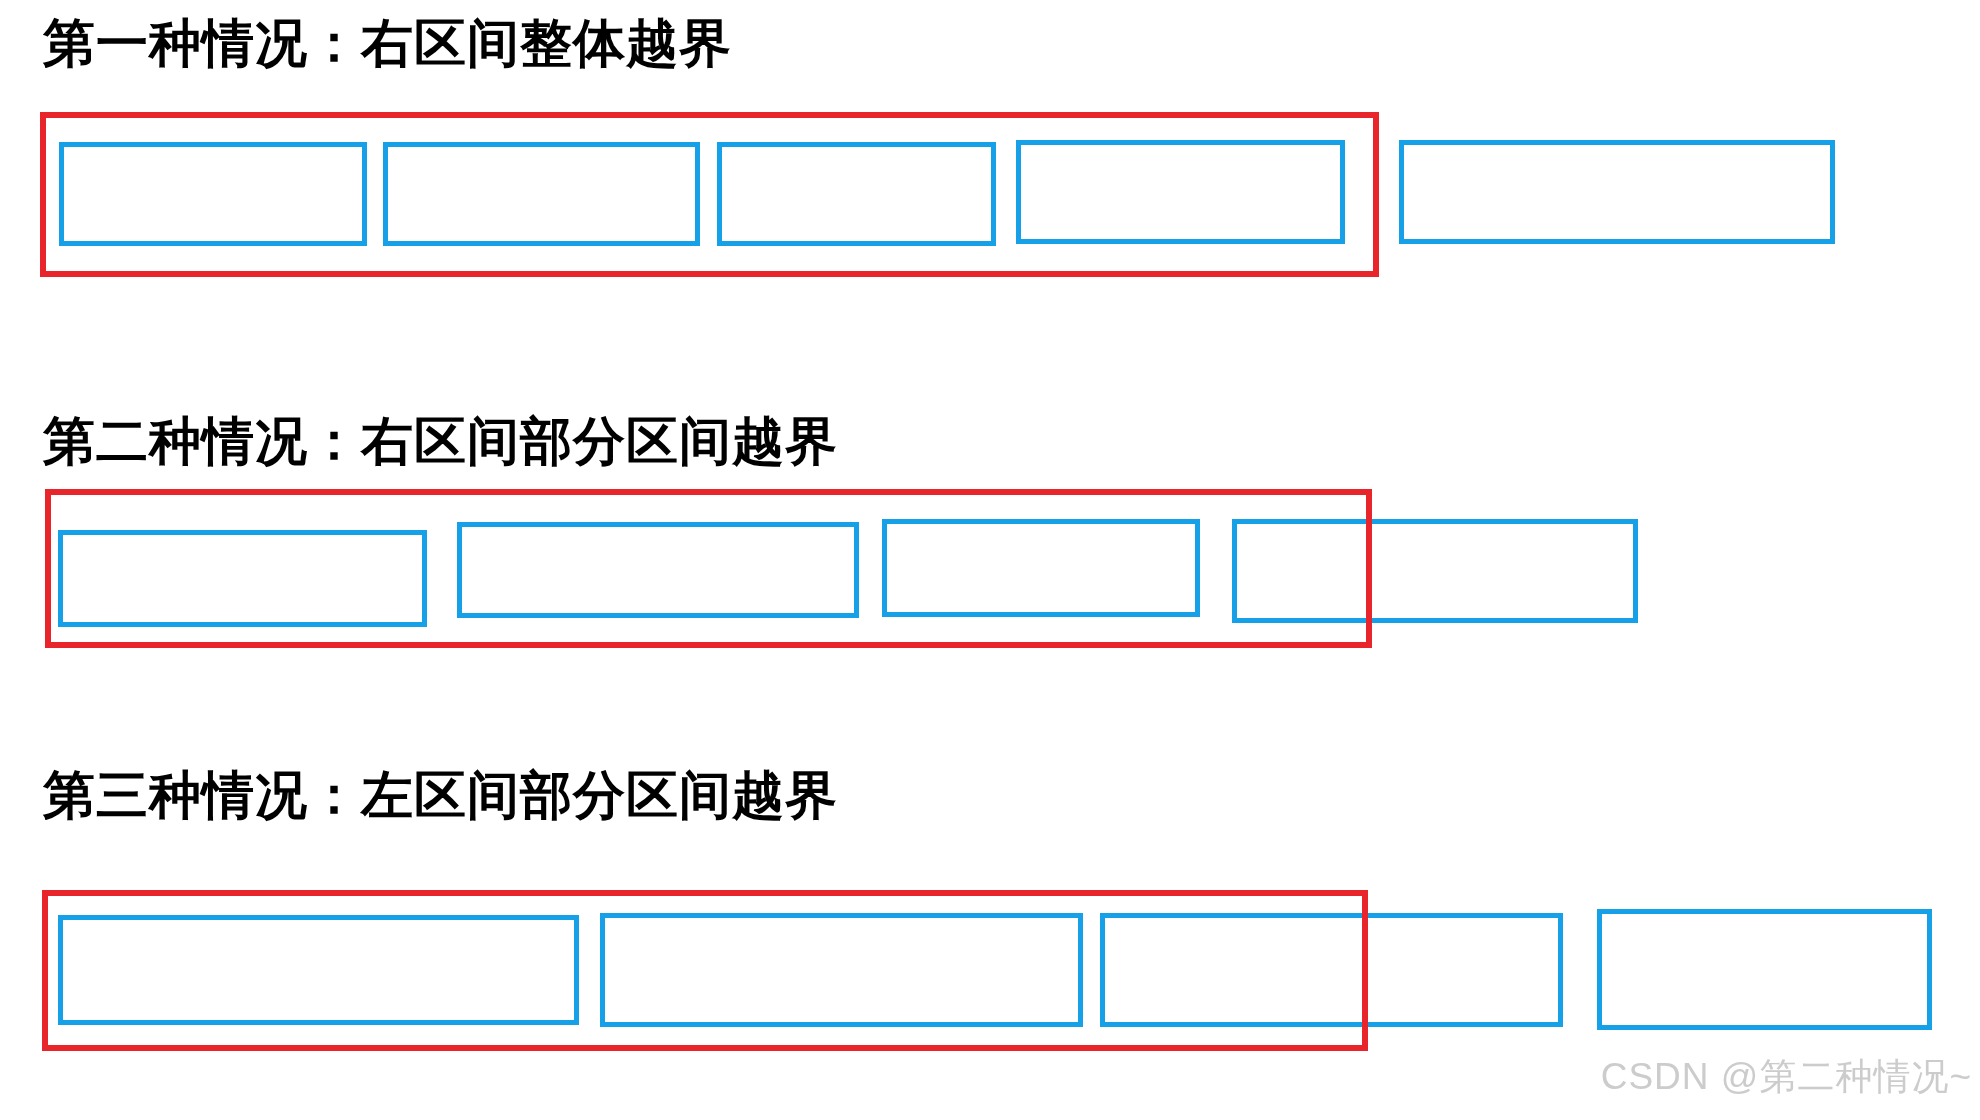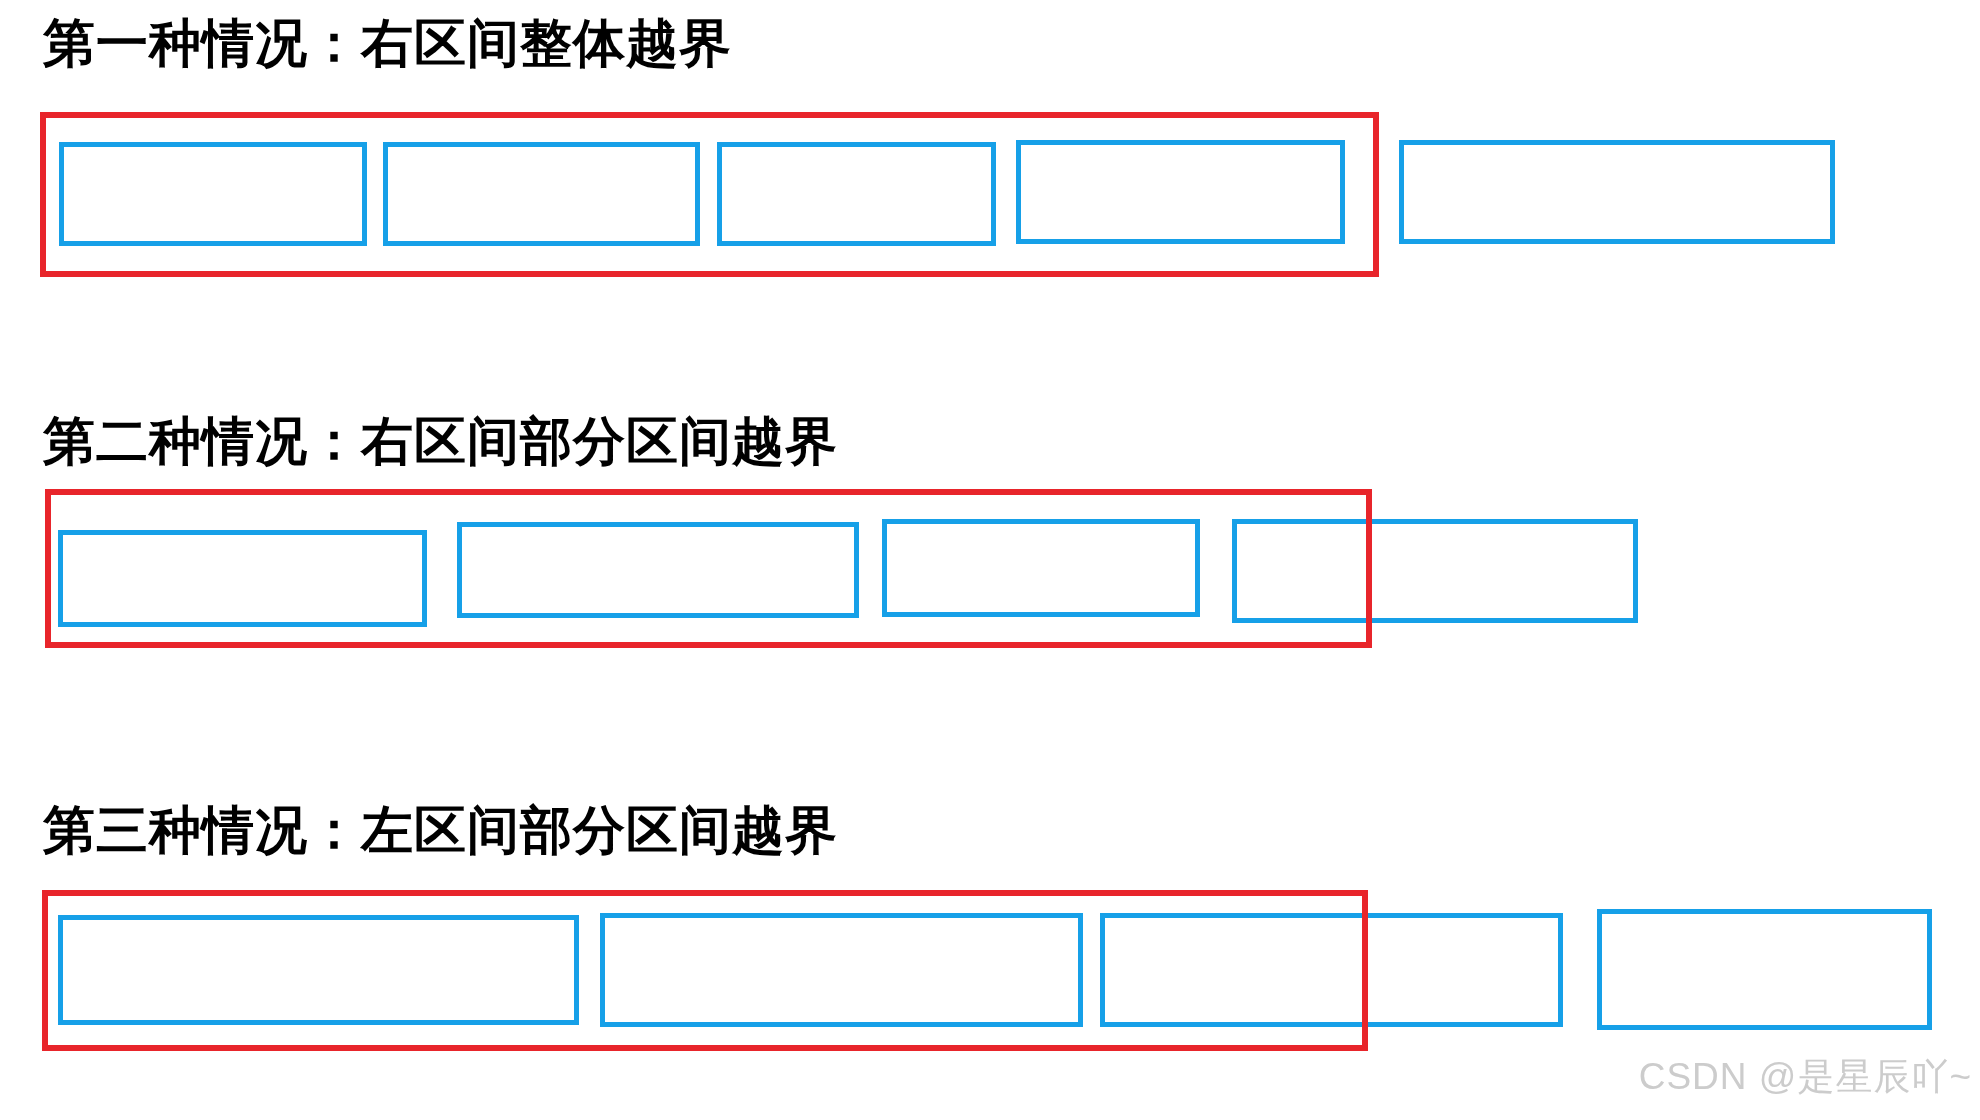--- a/index.html
+++ b/index.html
@@ -72,25 +72,25 @@
     <div class="boundary-box" style="left: 45px; top: 489px; width: 1327px; height: 159px;"></div>
     <div>
         <div class="interval-box" style="left: 58px; top: 530px; width: 369px; height: 97px;"></div>
         <div class="interval-box" style="left: 457px; top: 522px; width: 402px; height: 96px;"></div>
         <div class="interval-box" style="left: 882px; top: 519px; width: 318px; height: 98px;"></div>
         <div class="interval-box" style="left: 1232px; top: 519px; width: 406px; height: 104px;"></div>
       </div>
   </section>
 
   <section>
-    <h2 class="case-title" style="left: 43px; top: 801px;">第三种情况：左区间部分区间越界</h2>
+    <h2 class="case-title" style="left: 43px; top: 766px;">第三种情况：左区间部分区间越界</h2>
     <div class="boundary-box" style="left: 42px; top: 890px; width: 1326px; height: 161px;"></div>
     <div>
         <div class="interval-box" style="left: 58px; top: 915px; width: 521px; height: 110px;"></div>
         <div class="interval-box" style="left: 600px; top: 913px; width: 483px; height: 114px;"></div>
         <div class="interval-box" style="left: 1100px; top: 913px; width: 463px; height: 114px;"></div>
         <div class="interval-box" style="left: 1597px; top: 909px; width: 335px; height: 121px;"></div>
       </div>
   </section>
 
-  <div class="watermark">CSDN @是星辰吖~</div>
+  <div class="watermark">CSDN @第二种情况~</div>
 
 </div>
 
 </body></html>

